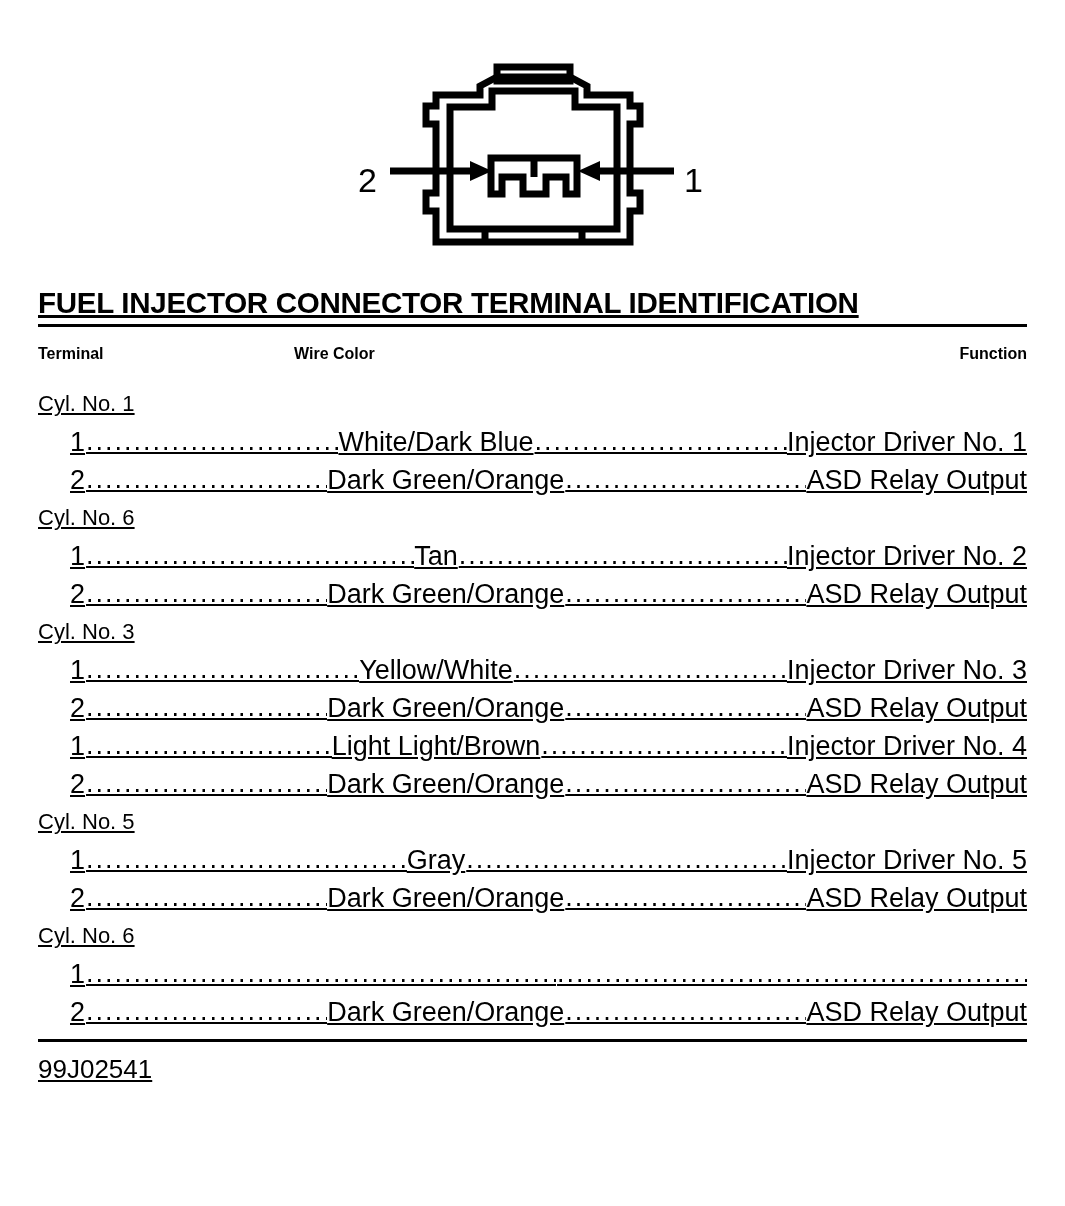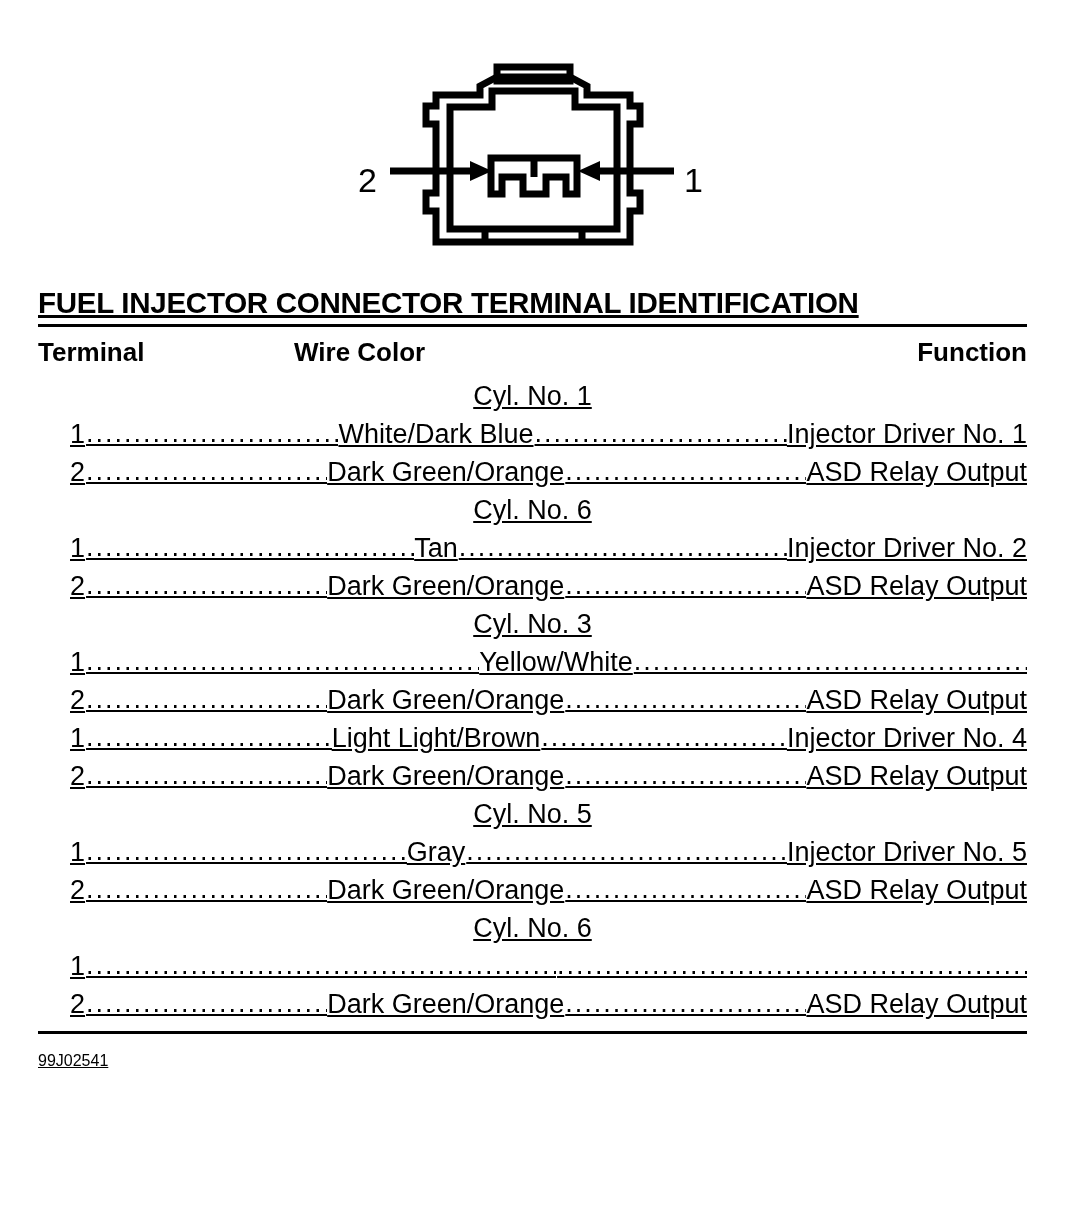--- a/index.html
+++ b/index.html
@@ -46,36 +46,35 @@
   }
 
   .rule-top {
     border-top: 3px solid #000;
     margin-top: 4px;
   }
 
   .head-row {
     position: relative;
     height: 40px;
-    margin-top: 10px;
-    font-size: 26px;
+    margin-top: 18px;
+    font-size: 16px;
     font-weight: bold;
   }
   .head-terminal { position: absolute; left: 0;    top: 0; }
   .head-wire     { position: absolute; left: 256px; top: 0; }
   .head-function { position: absolute; right: 0;   top: 0; }
 
   .cyl-group { margin-top: 0; }
 
   .cyl-label {
-    font-size: 27px;
+    font-size: 22px;
     line-height: 38px;
     height: 38px;
     white-space: nowrap;
-    text-align: center;
   }
 
   .term-row {
     display: flex;
     align-items: baseline;
     font-size: 27px;
     line-height: 38px;
     height: 38px;
     white-space: nowrap;
     padding-left: 32px;
@@ -100,21 +99,21 @@
 
   
   .lead-a { flex: 0 1 auto; }
 
   .rule-bottom {
     border-top: 3px solid #000;
     margin-top: 8px;
   }
 
   .footer-code {
-    font-size: 16px;
+    font-size: 26px;
     line-height: 26px;
     margin-top: 14px;
     font-weight: normal;
   }
 </style>
 </head>
 <body>
 
 <div id="connector-figure">
   <svg id="connector-svg" width="1065" height="225" viewBox="0 0 1065 225">
@@ -249,20 +248,21 @@
           <span class="func">ASD Relay Output</span>
         </div>
       </div>
       <div class="cyl-group">
         <div class="cyl-label">Cyl. No. 3</div>
         <div class="term-row">
           <span class="term-no">1</span>
           <span class="leader lead-a" style="flex-grow: 1.6;"></span>
           <span class="wire">Yellow/White</span>
           <span class="leader" style="flex-grow: 0.4;"></span>
+          <span class="func">Injector Driver No. 3</span>
         </div>
         <div class="term-row">
           <span class="term-no">2</span>
           <span class="leader lead-a" style="flex-grow: 1.265;"></span>
           <span class="wire">Dark Green/Orange</span>
           <span class="leader" style="flex-grow: 0.735;"></span>
           <span class="func">ASD Relay Output</span>
         </div>
       </div>
       <div class="cyl-group">

